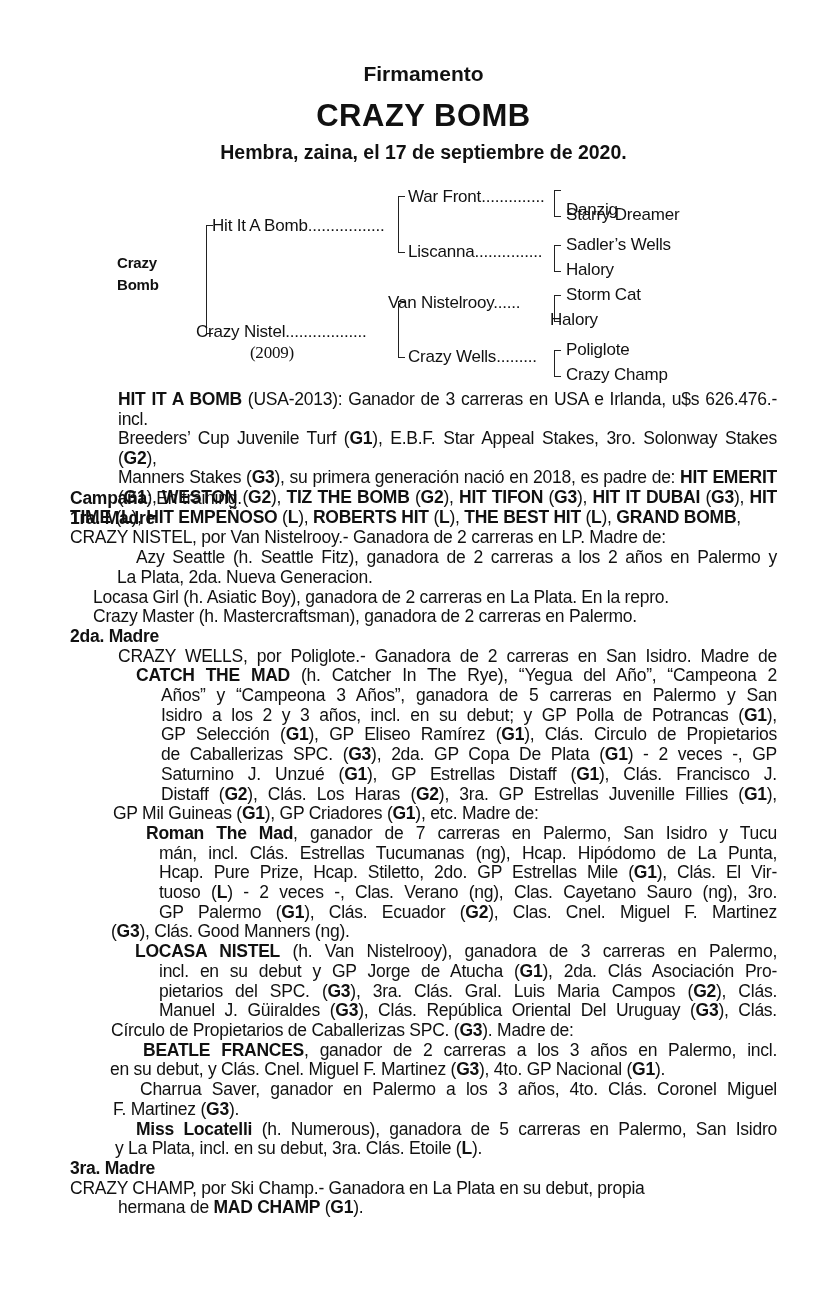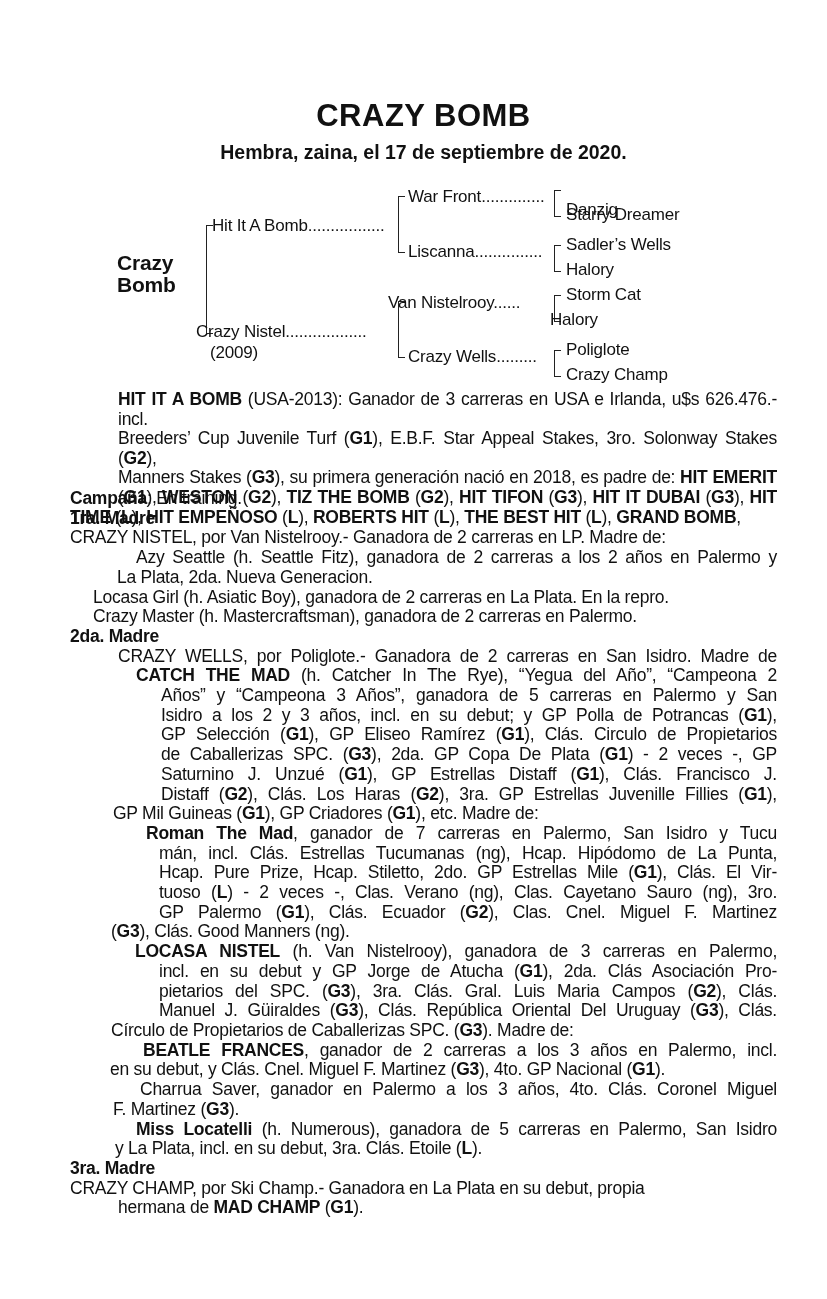--- a/index.html
+++ b/index.html
@@ -6,39 +6,40 @@
   .page{position:relative;width:827px;height:1299px;background:#fff;overflow:hidden;
         font-family:"Liberation Sans",sans-serif;color:#1a1a1a;}
   
   .hdr{position:absolute;left:70px;width:707px;text-align:center;font-weight:bold;color:#111;}
   .hdr.stud{top:62px;font-size:21px;line-height:23px;}
   .hdr.name{top:99px;font-size:31px;line-height:33px;letter-spacing:.5px;}
   .hdr.desc{top:141px;font-size:19.5px;line-height:23px;}
   
   .tree{position:absolute;left:0;top:0;width:827px;height:395px;}
   .tn{position:absolute;font-size:17px;line-height:18px;white-space:nowrap;color:#111;letter-spacing:-0.2px;}
-  .tn.root{font-weight:bold;font-size:21px;line-height:21.5px;}
-  .tn.year{width:84px;text-align:left;}
+  .tn.root{font-weight:bold;font-size:15px;line-height:21.5px;}
+  .tn.year{width:84px;text-align:right;font-family:Liberation Serif, serif;}
   .bkt{position:absolute;width:6px;border-left:1.6px solid #222;
        border-top:1.6px solid #222;border-bottom:1.6px solid #222;}
   
   .textblock{position:absolute;left:70px;width:707px;font-size:17.5px;letter-spacing:-0.25px;color:#111;}
   .sireblock{top:390px;}
   .produceblock{top:489px;}
   .sireblock .tl{line-height:19.6px;}
   .produceblock .tl{line-height:19.7px;}
   .tl{text-align:left;}
   .tl.j{text-align:justify;text-align-last:justify;margin-left:48px;}
   .b{font-weight:bold;}
 </style>
 </head>
 <body>
 
 <div class="page">
 
+  <div class="hdr stud">Firmamento</div>
   <div class="hdr name">CRAZY BOMB</div>
   <div class="hdr desc">Hembra, zaina, el 17 de septiembre de 2020.</div>
 
   <div class="tree">
 
     <div class="tn root" style="left:117px;top:252px;">
       <div>Crazy</div>
       <div>Bomb</div>
     </div>
 

